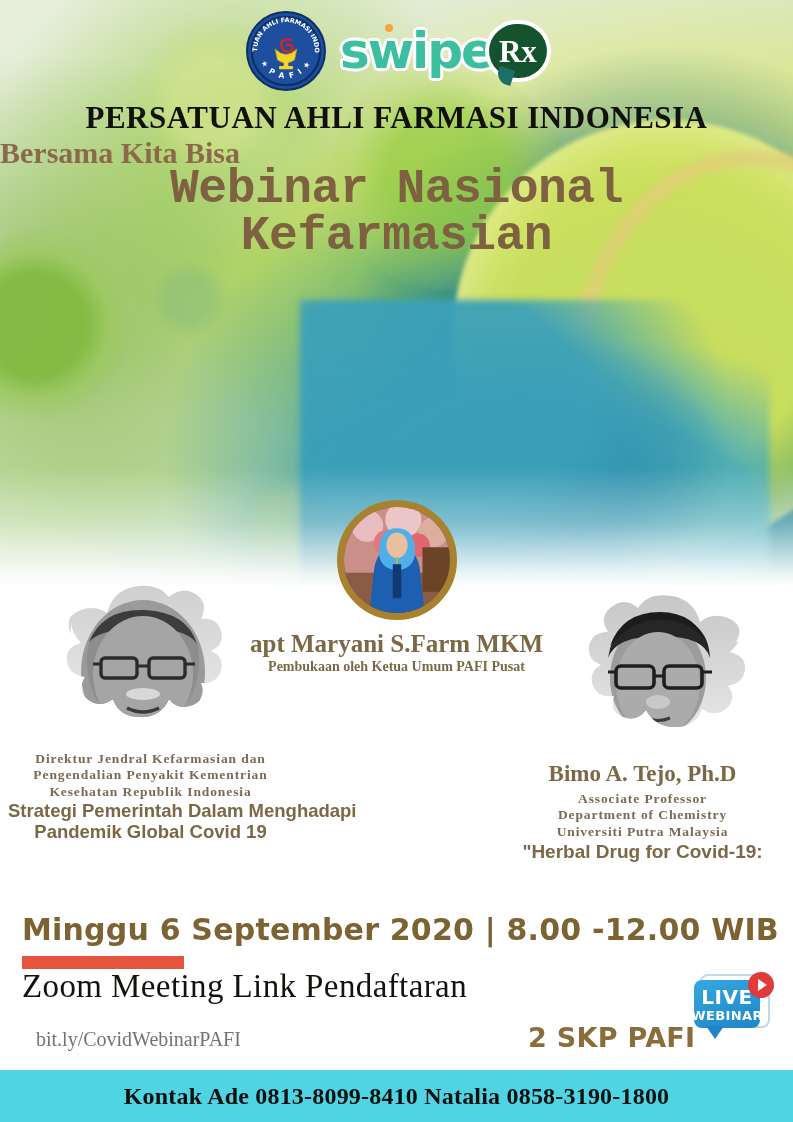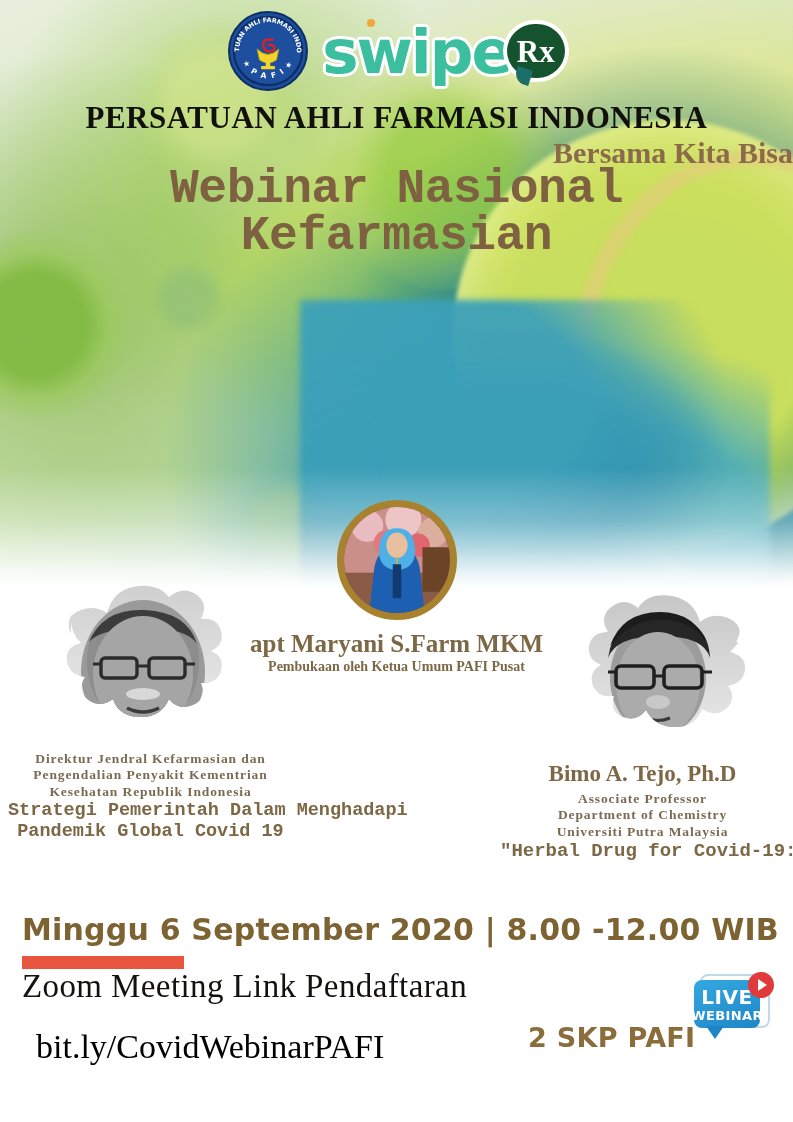--- a/index.html
+++ b/index.html
@@ -121,21 +121,21 @@
     width: 34px; height: 34px;
   }
   .swipe-logo {
     display: flex;
     align-items: center;
     gap: 2px;
   }
   .swipe-word {
     font-family: "DejaVu Sans", sans-serif;
     font-weight: bold;
-    font-size: 61px;
+    font-size: 50px;
     color: #3cbf9e;
     letter-spacing: -2px;
     line-height: 1;
     position: relative;
     text-shadow:
       -2px -2px 0 #fff, 2px -2px 0 #fff, -2px 2px 0 #fff, 2px 2px 0 #fff,
       0 -3px 0 #fff, 0 3px 0 #fff, -3px 0 0 #fff, 3px 0 0 #fff;
   }
   .swipe-dot {
     position: absolute;
@@ -183,21 +183,21 @@
     font-family: "Liberation Serif", serif;
     font-weight: bold;
     font-size: 31px;
     letter-spacing: .5px;
     color: #12100c;
   }
   .tagline {
     position: absolute;
     left: 0; top: 136px;
     width: 793px;
-    text-align: right;
+    text-align: left;
     font-family: "Liberation Serif", serif;
     font-weight: bold;
     font-size: 30px;
     color: #8a6a4a;
   }
   .main-title {
     position: absolute;
     left: 0; top: 166px;
     width: 793px;
     text-align: center;
@@ -273,21 +273,21 @@
   .sp-affil {
     font-family: "Liberation Serif", serif;
     font-weight: bold;
     font-size: 13.5px;
     line-height: 1.22;
     letter-spacing: .9px;
     color: #7a6a52;
     margin-top: 4px;
   }
   .sp-topic {
-    font-family: Liberation Mono, monospace;
+    font-family: Liberation Sans, sans-serif;
     font-weight: bold;
     font-size: 19px;
     line-height: 1.12;
     color: #7d6846;
     margin-top: 1px;
     white-space: nowrap;
   }
   .speaker-left .sp-topic { font-size: 18.5px; }
   .speaker-right .sp-topic { font-size: 19px; }
 
@@ -314,22 +314,22 @@
     font-family: "Liberation Serif", serif;
     font-size: 33px;
     color: #15120e;
     letter-spacing: .4px;
     white-space: nowrap;
   }
   .bitly {
     position: absolute;
     left: 36px; top: 1028px;
     font-family: "Liberation Serif", serif;
-    font-size: 34px;
-    color: #000000;
+    font-size: 20px;
+    color: #737373;
     white-space: nowrap;
   }
 
   
   .free-word {
     position: absolute;
     left: 558px; top: 967px;
     font-family: "DejaVu Sans", sans-serif;
     font-weight: bold;
     font-size: 45px;
@@ -603,14 +603,17 @@
 
   <div class="live-badge">
     <div class="lb-outline"></div>
     <div class="lb-body">
       <div class="lb-live">LIVE</div>
       <div class="lb-webinar">WEBINAR</div>
     </div>
     <div class="lb-play"></div>
   </div>
 
+  <div class="footer-bar">
+    <div class="footer-text">Kontak Ade 0813-8099-8410 Natalia 0858-3190-1800</div>
+  </div>
 
 </div>
 
 </body></html>

